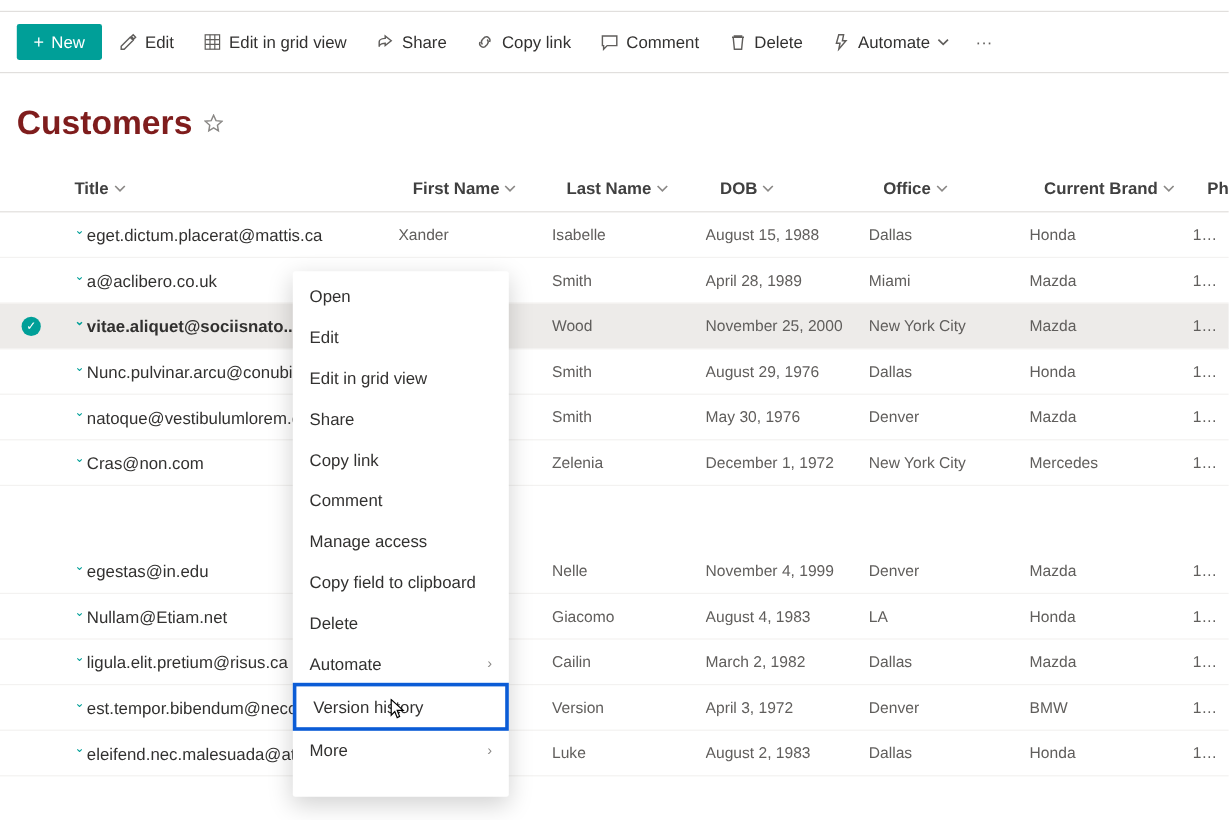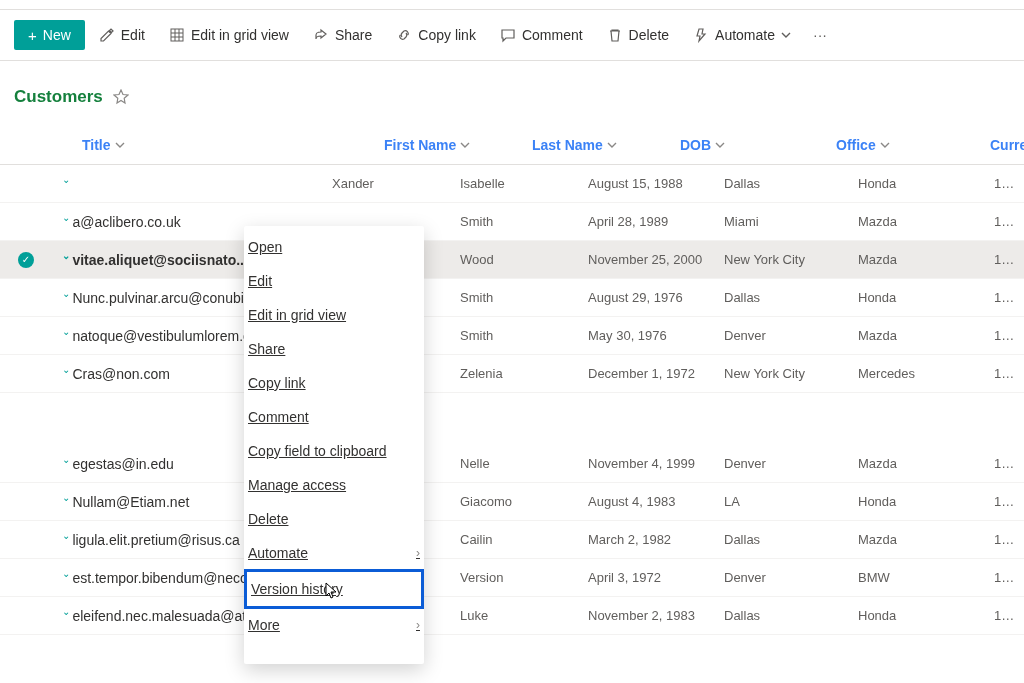--- a/index.html
+++ b/index.html
@@ -53,41 +53,40 @@
     padding: 6px 8px;
     cursor:pointer;
   }
   .page-title-row {
     display: flex;
     align-items: center;
     gap: 10px;
     padding: 26px 14px 18px 14px;
   }
   .page-title {
-    font-size: 17px;
+    font-size: 28px;
     font-weight: 600;
-    color: #15803d;
+    color: #7f1d1d;
   }
   .star-icon { color: #8a8886; }
   .list {
     width: 100%;
   }
   .row, .header-row {
     display: grid;
     grid-template-columns: 52px 280px 128px 128px 136px 134px 136px 30px;
     align-items: center;
     border-bottom: 1px solid #f3f2f1;
     height: 38px;
   }
   .header-row {
     height: 40px;
     font-weight: 600;
-    color: #3b82f6;
+    color: #404040;
     border-bottom: 1px solid #e1dfdd;
-    gap: 20px;
   }
   .hdr {
     display:flex;
     align-items:center;
     gap:4px;
     cursor:pointer;
     padding-left: 12px;
   }
   .hdr.title-col { padding-left: 10px; }
   .chev-down { color:#8a8886; }
@@ -116,28 +115,27 @@
     top: 226px;
     left: 244px;
     width: 180px;
     background: #fff;
     box-shadow: 0 6px 20px rgba(0,0,0,0.18);
     border-radius: 2px;
     padding: 4px 0;
     z-index: 100;
   }
   .cm-item {
-    padding: 9px 4px;
+    padding: 9px 14px;
     font-size: 14px;
     color: #323130;
     cursor: pointer;
     display:flex;
     align-items:center;
     justify-content:space-between;
-    text-decoration:underline;
   }
   .cm-item.highlight {
     border: 3px solid #0b5cd6;
     margin: -1px 0;
     position:relative;
   }
   .cursor {
     position:absolute;
     left: 78px;
     top: 10px;
@@ -294,20 +292,21 @@
     </div>
     <div class="hdr">
       <span>Phon</span>
     </div>
   </div>
   <div id="rows-container">
       <div class="row">
         <div class="sel-cell"></div>
         <div class="title-cell">
           <span class="link-mark">⌄</span>
+          <span>eget.dictum.placerat@mattis.ca</span>
         </div>
         <div class="cell">Xander</div>
         <div class="cell">Isabelle</div>
         <div class="cell">August 15, 1988</div>
         <div class="cell">Dallas</div>
         <div class="cell">Honda</div>
         <div class="cell">1-995-</div>
       </div>
       <div class="row">
         <div class="sel-cell"></div>
@@ -431,21 +430,21 @@
         <div class="cell">1-215-</div>
       </div>
       <div class="row">
         <div class="sel-cell"></div>
         <div class="title-cell">
           <span class="link-mark">⌄</span>
           <span>eleifend.nec.malesuada@atrisus.ca</span>
         </div>
         <div class="cell"></div>
         <div class="cell">Luke</div>
-        <div class="cell">November 2, 1983</div>
+        <div class="cell">August 2, 1983</div>
         <div class="cell">Dallas</div>
         <div class="cell">Honda</div>
         <div class="cell">1-405-</div>
       </div>
     </div>
 </div>
 
 <div class="context-menu" id="context-menu">
     <div class="cm-item">
       <span>Open</span>
@@ -459,24 +458,24 @@
     <div class="cm-item">
       <span>Share</span>
     </div>
     <div class="cm-item">
       <span>Copy link</span>
     </div>
     <div class="cm-item">
       <span>Comment</span>
     </div>
     <div class="cm-item">
+      <span>Manage access</span>
+    </div>
+    <div class="cm-item">
       <span>Copy field to clipboard</span>
-    </div>
-    <div class="cm-item">
-      <span>Manage access</span>
     </div>
     <div class="cm-item">
       <span>Delete</span>
     </div>
     <div class="cm-item">
       <span>Automate</span>
       <span class="cm-arrow">›</span>
     </div>
     <div class="cm-item highlight">
       <span>Version history</span>

